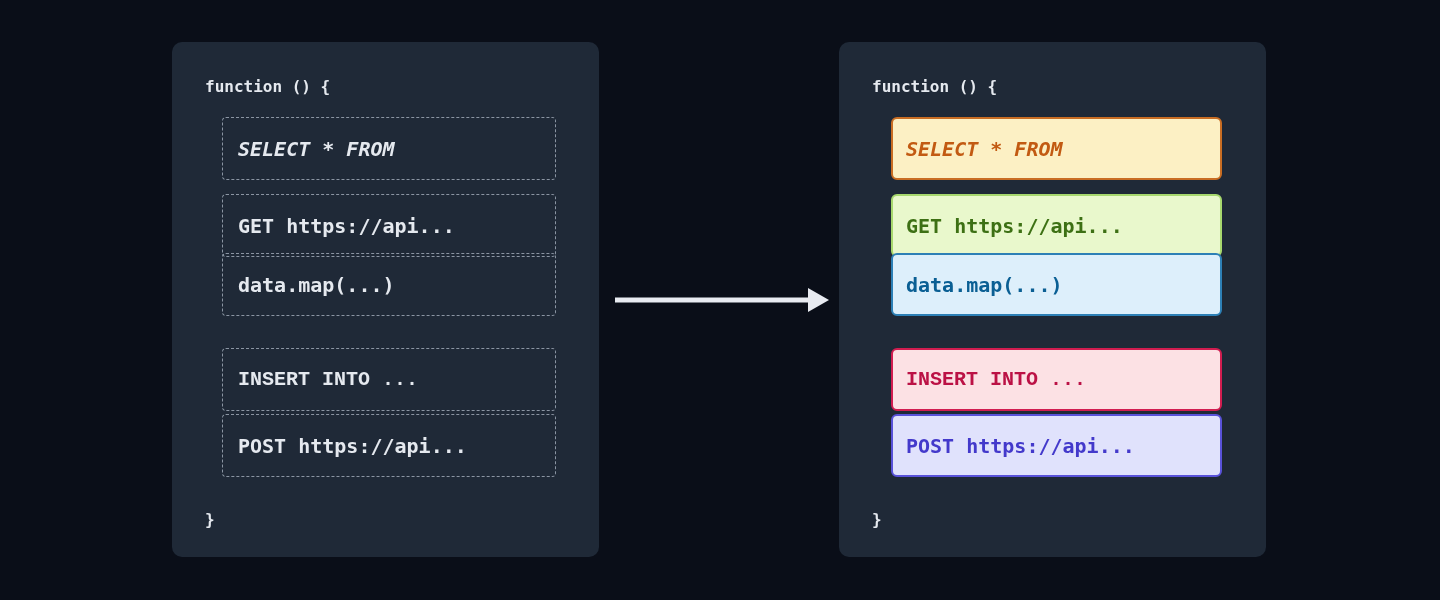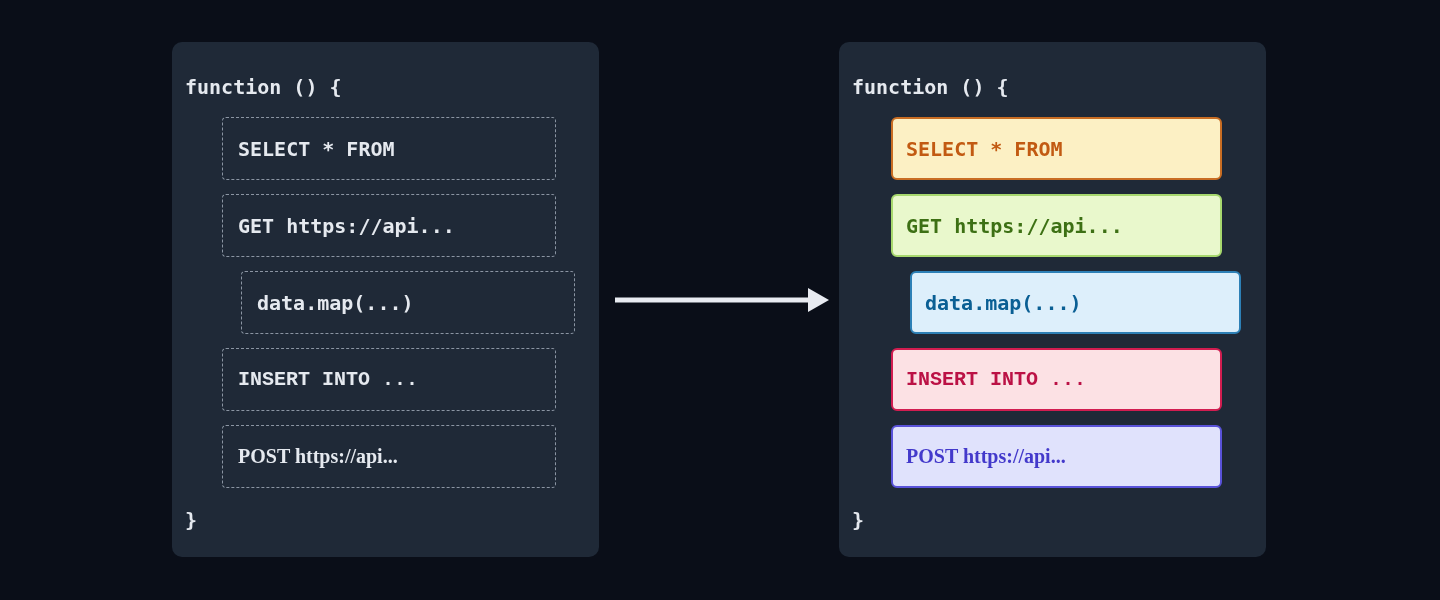--- a/index.html
+++ b/index.html
@@ -13,22 +13,22 @@
     position: absolute;
     top: 42px;
     width: 427px;
     height: 515px;
     border-radius: 10px;
   }
   .panel-before { left: 172px; }
   .panel-after  { left: 839px; }
   .fn-line {
     position: absolute;
-    left: 13px;
-    font-size: 20px;
+    left: 33px;
+    font-size: 16px;
     line-height: 20px;
     white-space: pre;
     text-align: right;
   }
   .fn-open  { top: 35px; }
   .fn-close { top: 468px; }
   .block {
     position: absolute;
     height: 63px;
     display: flex;
@@ -43,25 +43,25 @@
     border-radius: 4px;
     padding-left: 15px;
   }
   .panel-after .block {
     left: 52px;
     width: 331px;
     border: 2px solid;
     border-radius: 6px;
     padding-left: 13px;
   }
-  .row-0 { top: 75px; }
+  .row-0 { top: 75px; font-style: italic; }
   .row-1 { top: 152px; text-align: right; }
-  .row-2 { top: 229px; margin-left: 19px; }
+  .row-2 { top: 211px; }
   .row-3 { top: 306px; font-family: Liberation Mono, monospace; }
-  .row-4 { top: 383px; font-family: Liberation Serif, serif; }
+  .row-4 { top: 372px; }
   .arrow-wrap {
     position: absolute;
     left: 613px;
     top: 285px;
     width: 216px;
     height: 30px;
   }
 </style>
 </head>
 <body style="background-color: rgb(10, 14, 24);">

